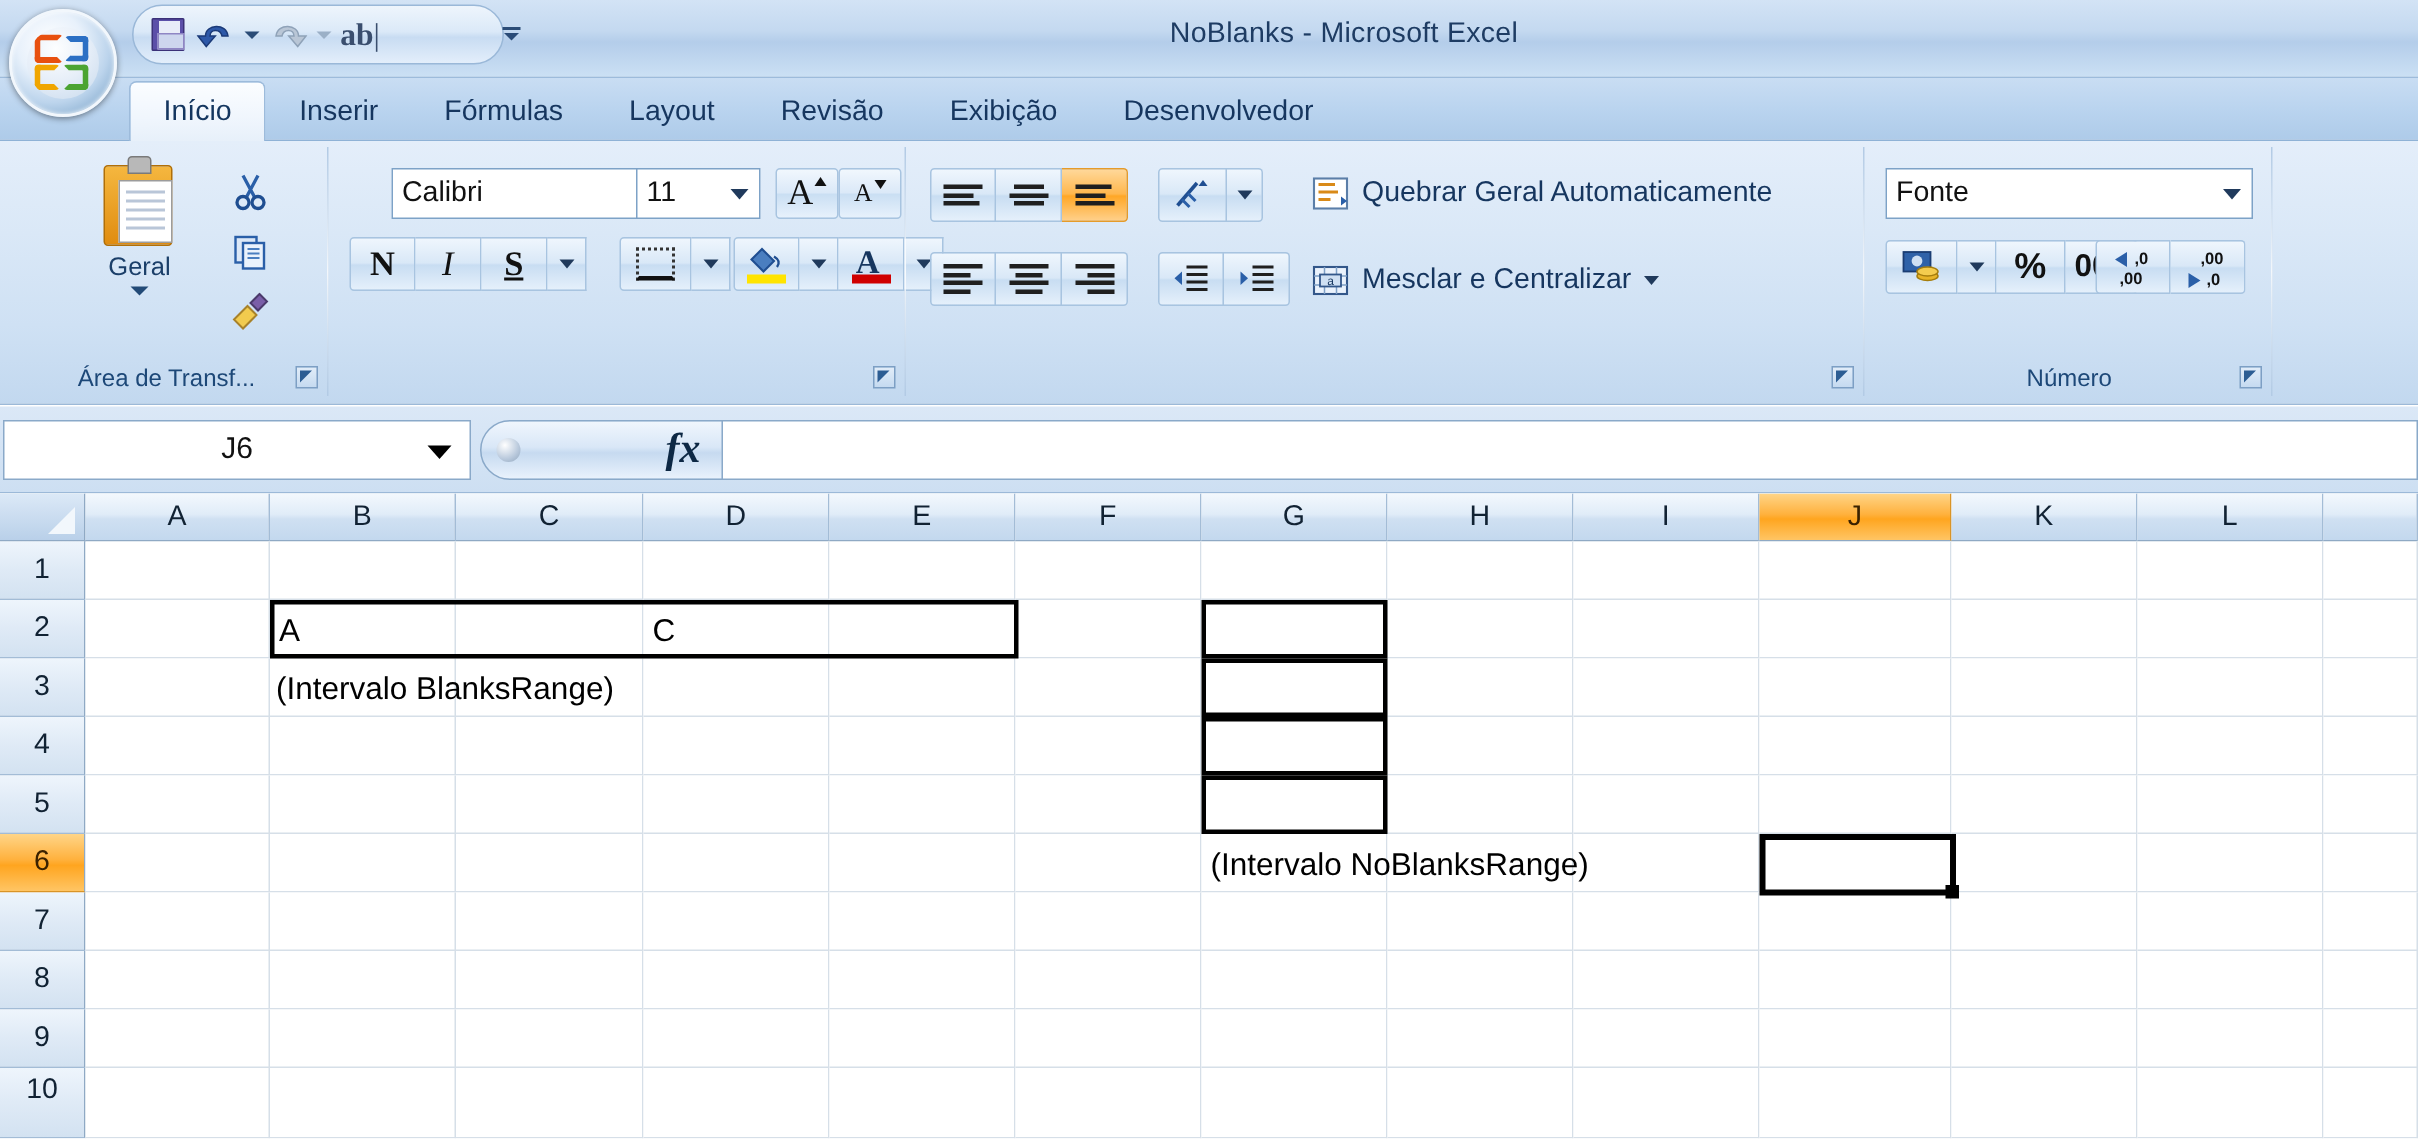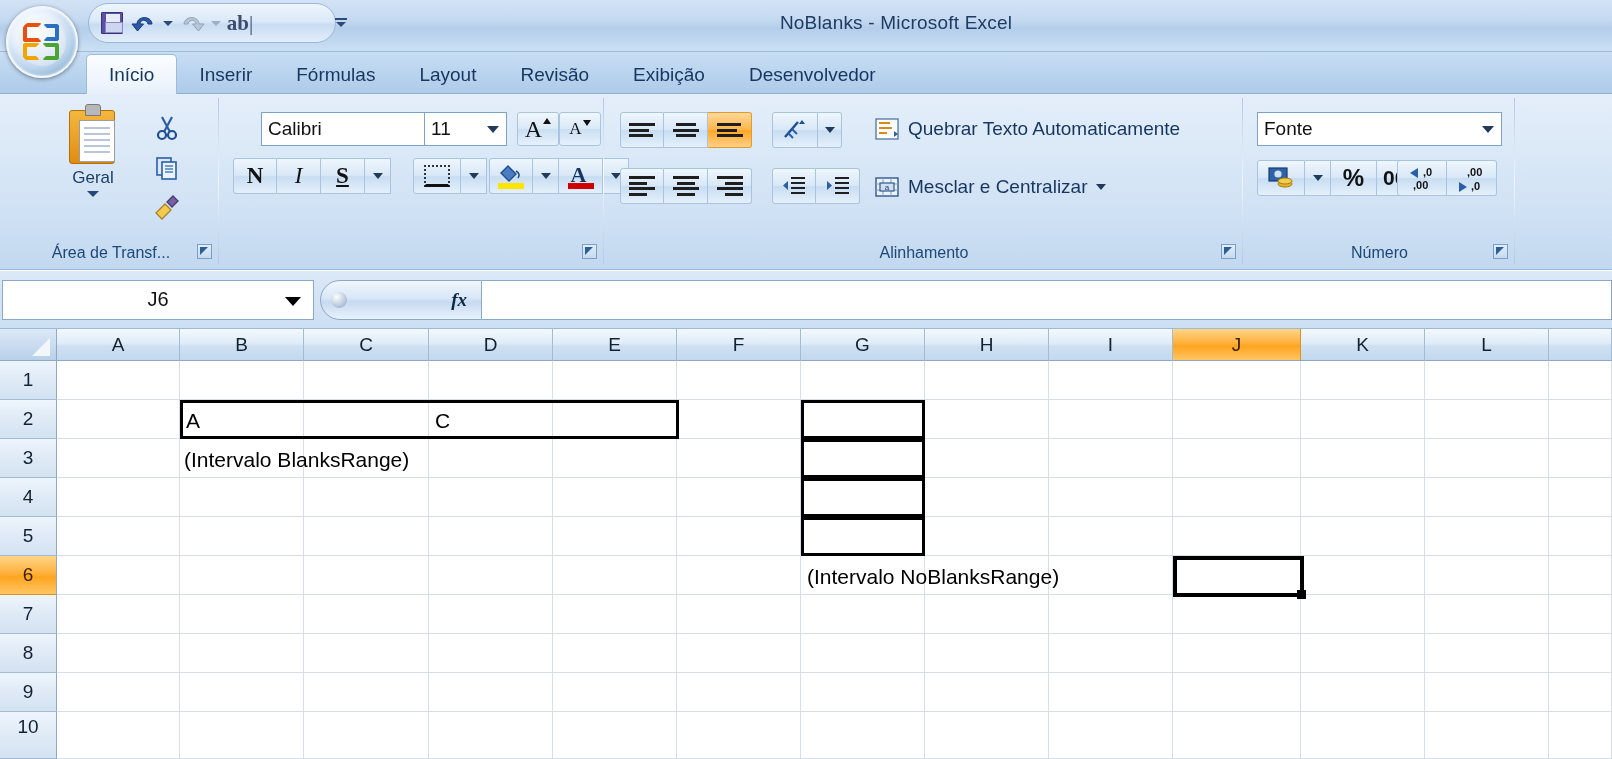--- a/index.html
+++ b/index.html
@@ -192,21 +192,21 @@
   }
   .namebox .nb-caret { position:absolute; right:12px; top:16px; width:0;height:0;
     border-left:8px solid transparent;border-right:8px solid transparent;border-top:9px solid #000;}
   .fxgroup {
     margin-left:6px; width:162px; height:40px; border-radius:20px 0 0 20px;
     background: linear-gradient(to bottom,#f0f6fd,#d9e7f7 45%,#c6daf0 55%,#e9f2fc);
     border:1px solid #8aa9c9; display:flex; align-items:center; position:relative;
   }
   .fx-dot { margin-left:10px; width:16px; height:16px; border-radius:50%;
     background: radial-gradient(circle at 35% 30%, #fff, #b9c9dc 60%, #8fa5bd);}
-  .fx-sym { position:absolute; right:14px; font-family:"Liberation Serif",serif; font-style:italic; font-weight:700; font-size:19px; color:#0d2844;}
+  .fx-sym { position:absolute; right:14px; font-family:"Liberation Serif",serif; font-style:italic; font-weight:700; font-size:28px; color:#0d2844;}
   .fx-input { flex:1; height:40px; background:#fff; border:1px solid #8aa9c9; border-left:none; }
 
   
   .grid { position:absolute; left:0; top:329px; width:1612px; height:430px; background:#fff; overflow:hidden; }
   .corner {
     position:absolute; left:0; top:0; width:57px; height:32px;
     background: linear-gradient(to bottom,#dce9f7,#b9d0e9);
     border-right:1px solid #8fa9c4; border-bottom:1px solid #8fa9c4;
   }
   .corner::after { content:''; position:absolute; right:6px; bottom:4px; width:0;height:0;
@@ -480,34 +480,33 @@
         </svg>
       </div>
     </div>
 
     <div class="wrap-item" style="position:absolute;left:268px;top:18px;">
       <svg width="26" height="26" viewBox="0 0 26 26">
         <rect x="2" y="3" width="22" height="20" fill="#fff" stroke="#5b7ea8" stroke-width="1.4"></rect>
         <path d="M5 7h11M5 12h13M5 17h8" stroke="#d98a18" stroke-width="2"></path>
         <path d="M20 15 l4 3 l-4 3z" fill="#2a5fa8"></path>
       </svg>
-      <span class="wrap-label">Quebrar Texto Automaticamente</span>
+      <span class="wrap-label">Quebrar Geral Automaticamente</span>
     </div>
     <div class="wrap-item" style="position:absolute;left:268px;top:76px;">
       <svg width="26" height="26" viewBox="0 0 26 26">
         <rect x="2" y="4" width="22" height="18" fill="#eaf2fc" stroke="#33578a" stroke-width="1.4"></rect>
         <path d="M2 10h22M2 16h22M9 4v18M17 4v18" stroke="#7fa0c5" stroke-width="1"></path>
         <rect x="6" y="9" width="14" height="8" fill="#cfe0f3" stroke="#33578a" stroke-width="1.2"></rect>
         <text x="13" y="16" font-size="8" text-anchor="middle" fill="#16365f" font-family="Liberation Sans">a</text>
       </svg>
       <span class="wrap-label">Mesclar e Centralizar</span>
       <span class="mini-caret"></span>
     </div>
 
-    <div class="grp-label">Alinhamento</div>
     <div class="dlg-launch"></div>
   </div>
 
   <div class="grp g-num">
     <div class="inp numfmt">
       <span>Fonte</span>
       <span class="caret"></span>
     </div>
     <div style="position:absolute;left:12px;top:62px;display:flex;">
       <div class="nbtn" style="width:48px;border-radius:3px 0 0 3px">

